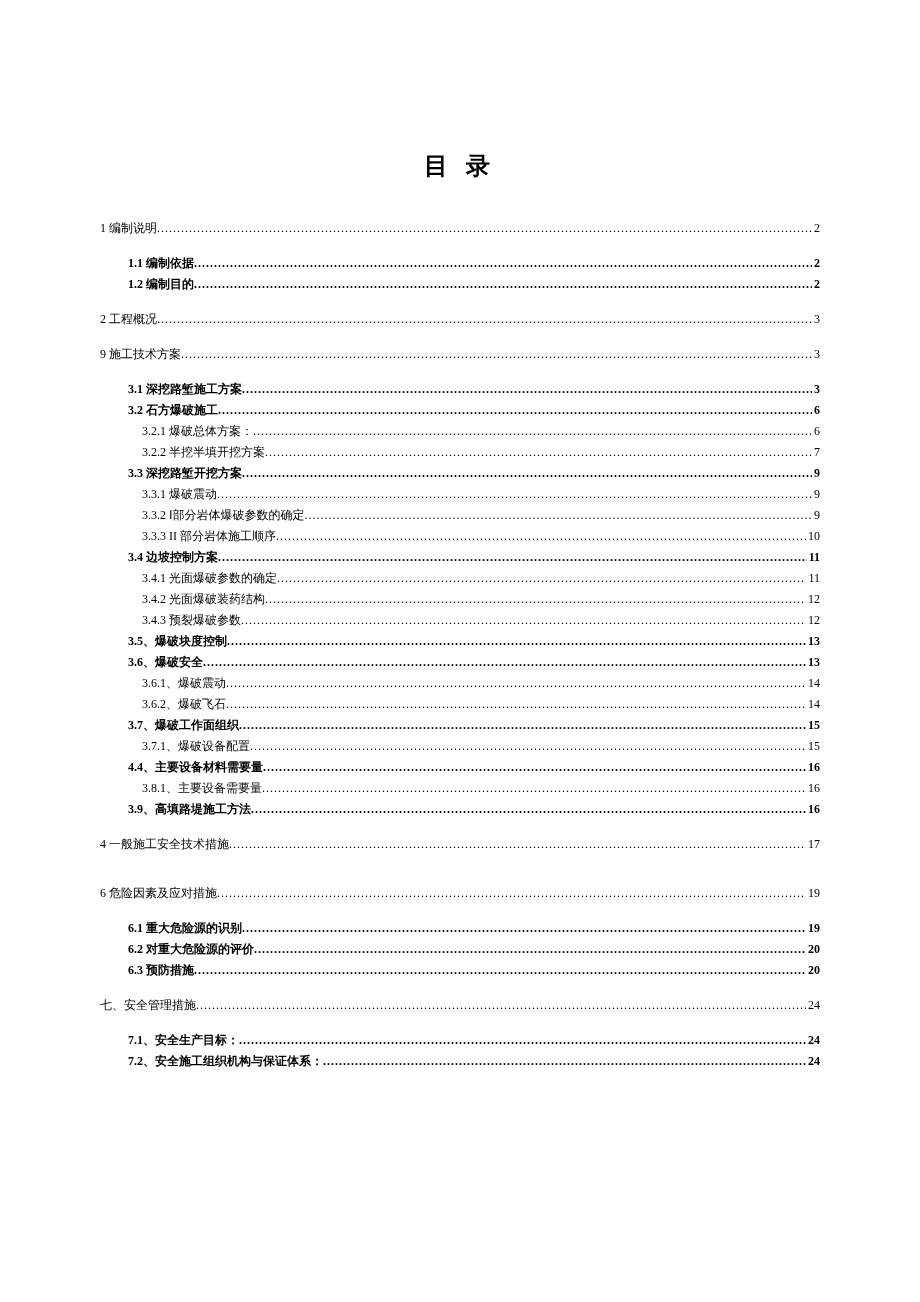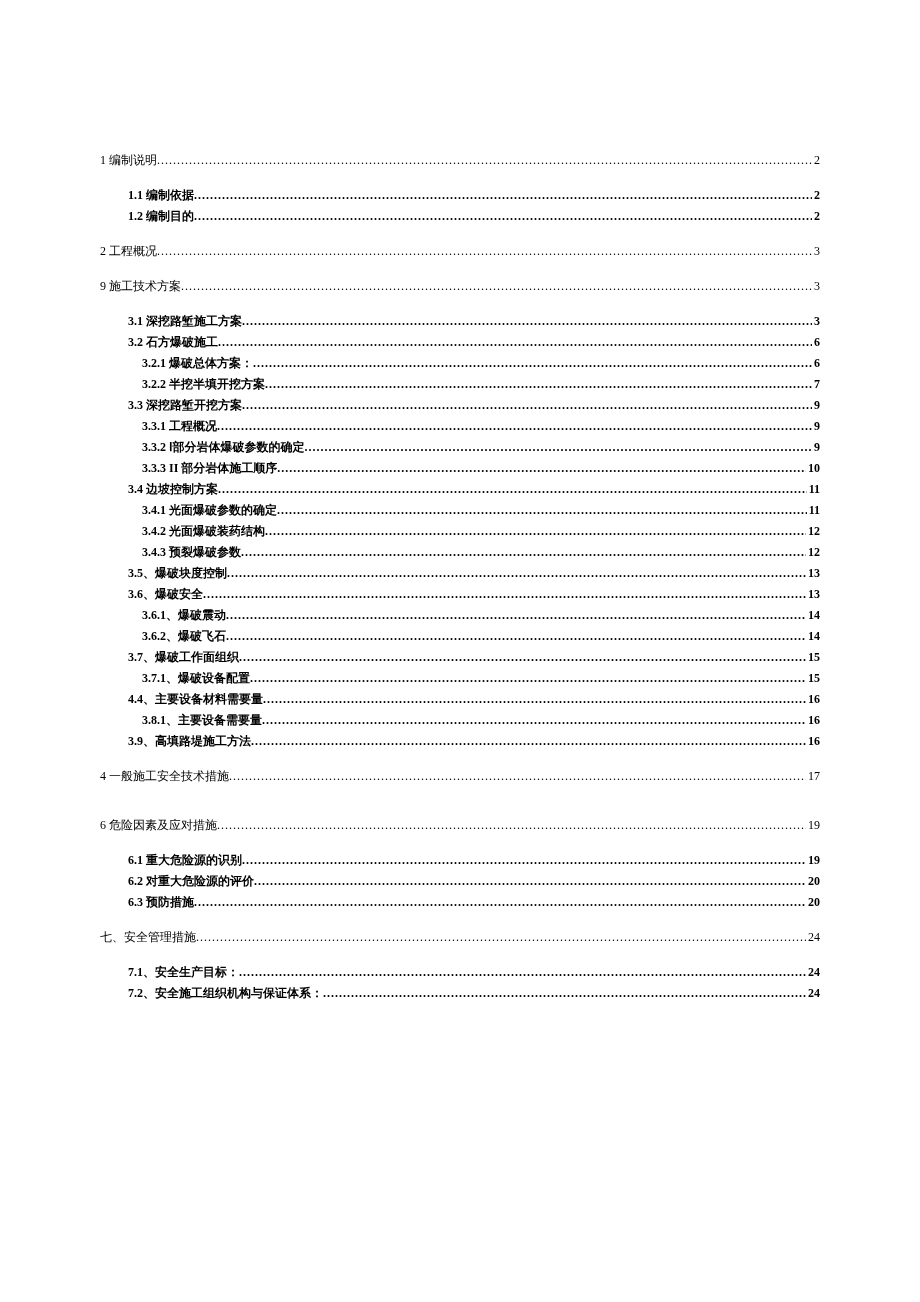--- a/index.html
+++ b/index.html
@@ -38,26 +38,27 @@
     .leader::before {
       content: ".........................................................................................................................................................................................";
     }
     .pg {
       flex: 0 0 auto;
       padding-left: 2px;
     }
     .group-gap { height: 14px; }
     .lvl1 { margin-left: 0px; }
     .lvl2 { margin-left: 28px; font-weight: bold; }
-    .lvl3 { margin-left: 42px; font-weight: bold; }
+    .lvl3 { margin-left: 42px; }
   </style>
 </head>
 <body>
 
 <div class="page">
+  <div class="title">目 录</div>
   <div id="toc-container">
       <div class="toc-line lvl1">
         <span class="txt">1 编制说明 </span>
         <span class="leader"></span>
         <span class="pg">2</span>
       </div>
       <div class="group-gap"></div>
       <div class="toc-line lvl2">
         <span class="txt">1.1 编制依据</span>
         <span class="leader"></span>
@@ -100,21 +101,21 @@
         <span class="txt">3.2.2 半挖半填开挖方案 </span>
         <span class="leader"></span>
         <span class="pg">7</span>
       </div>
       <div class="toc-line lvl2">
         <span class="txt">3.3 深挖路堑开挖方案 </span>
         <span class="leader"></span>
         <span class="pg">9</span>
       </div>
       <div class="toc-line lvl3">
-        <span class="txt">3.3.1 工程概况 </span>
+        <span class="txt">3.3.1 爆破震动 </span>
         <span class="leader"></span>
         <span class="pg">9</span>
       </div>
       <div class="toc-line lvl3">
         <span class="txt">3.3.2  Ⅰ部分岩体爆破参数的确定 </span>
         <span class="leader"></span>
         <span class="pg">9</span>
       </div>
       <div class="toc-line lvl3">
         <span class="txt">3.3.3  II 部分岩体施工顺序 </span>

